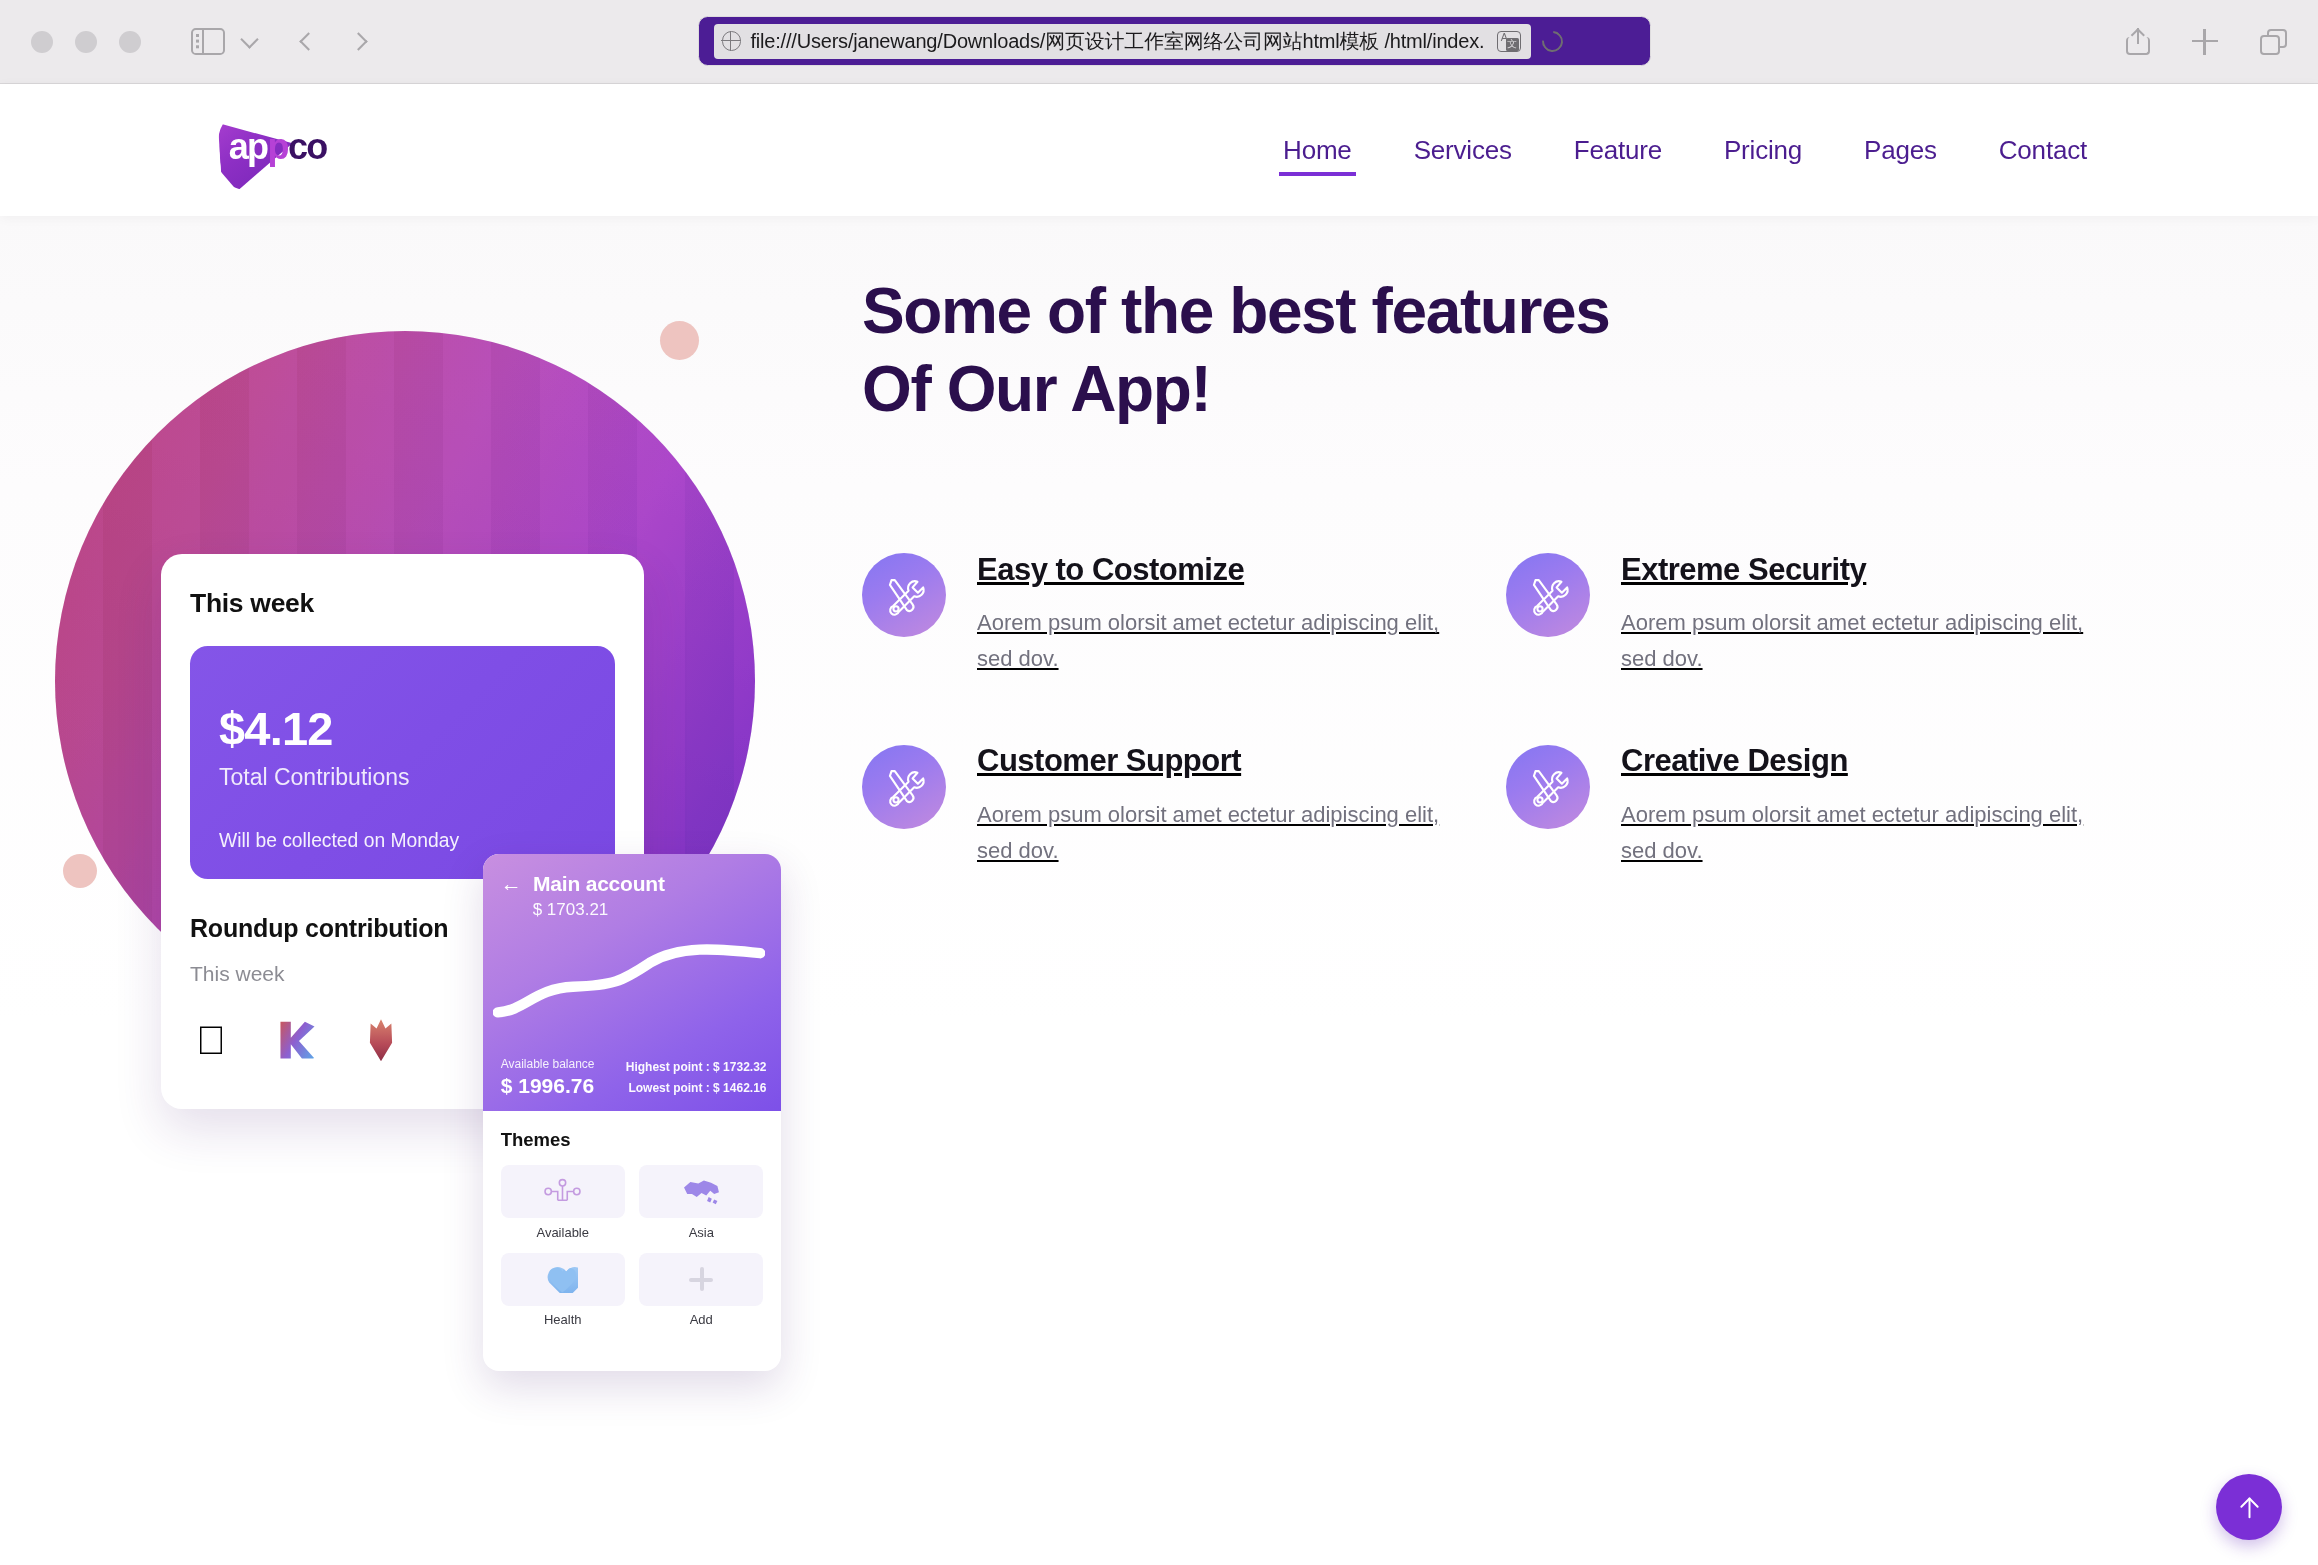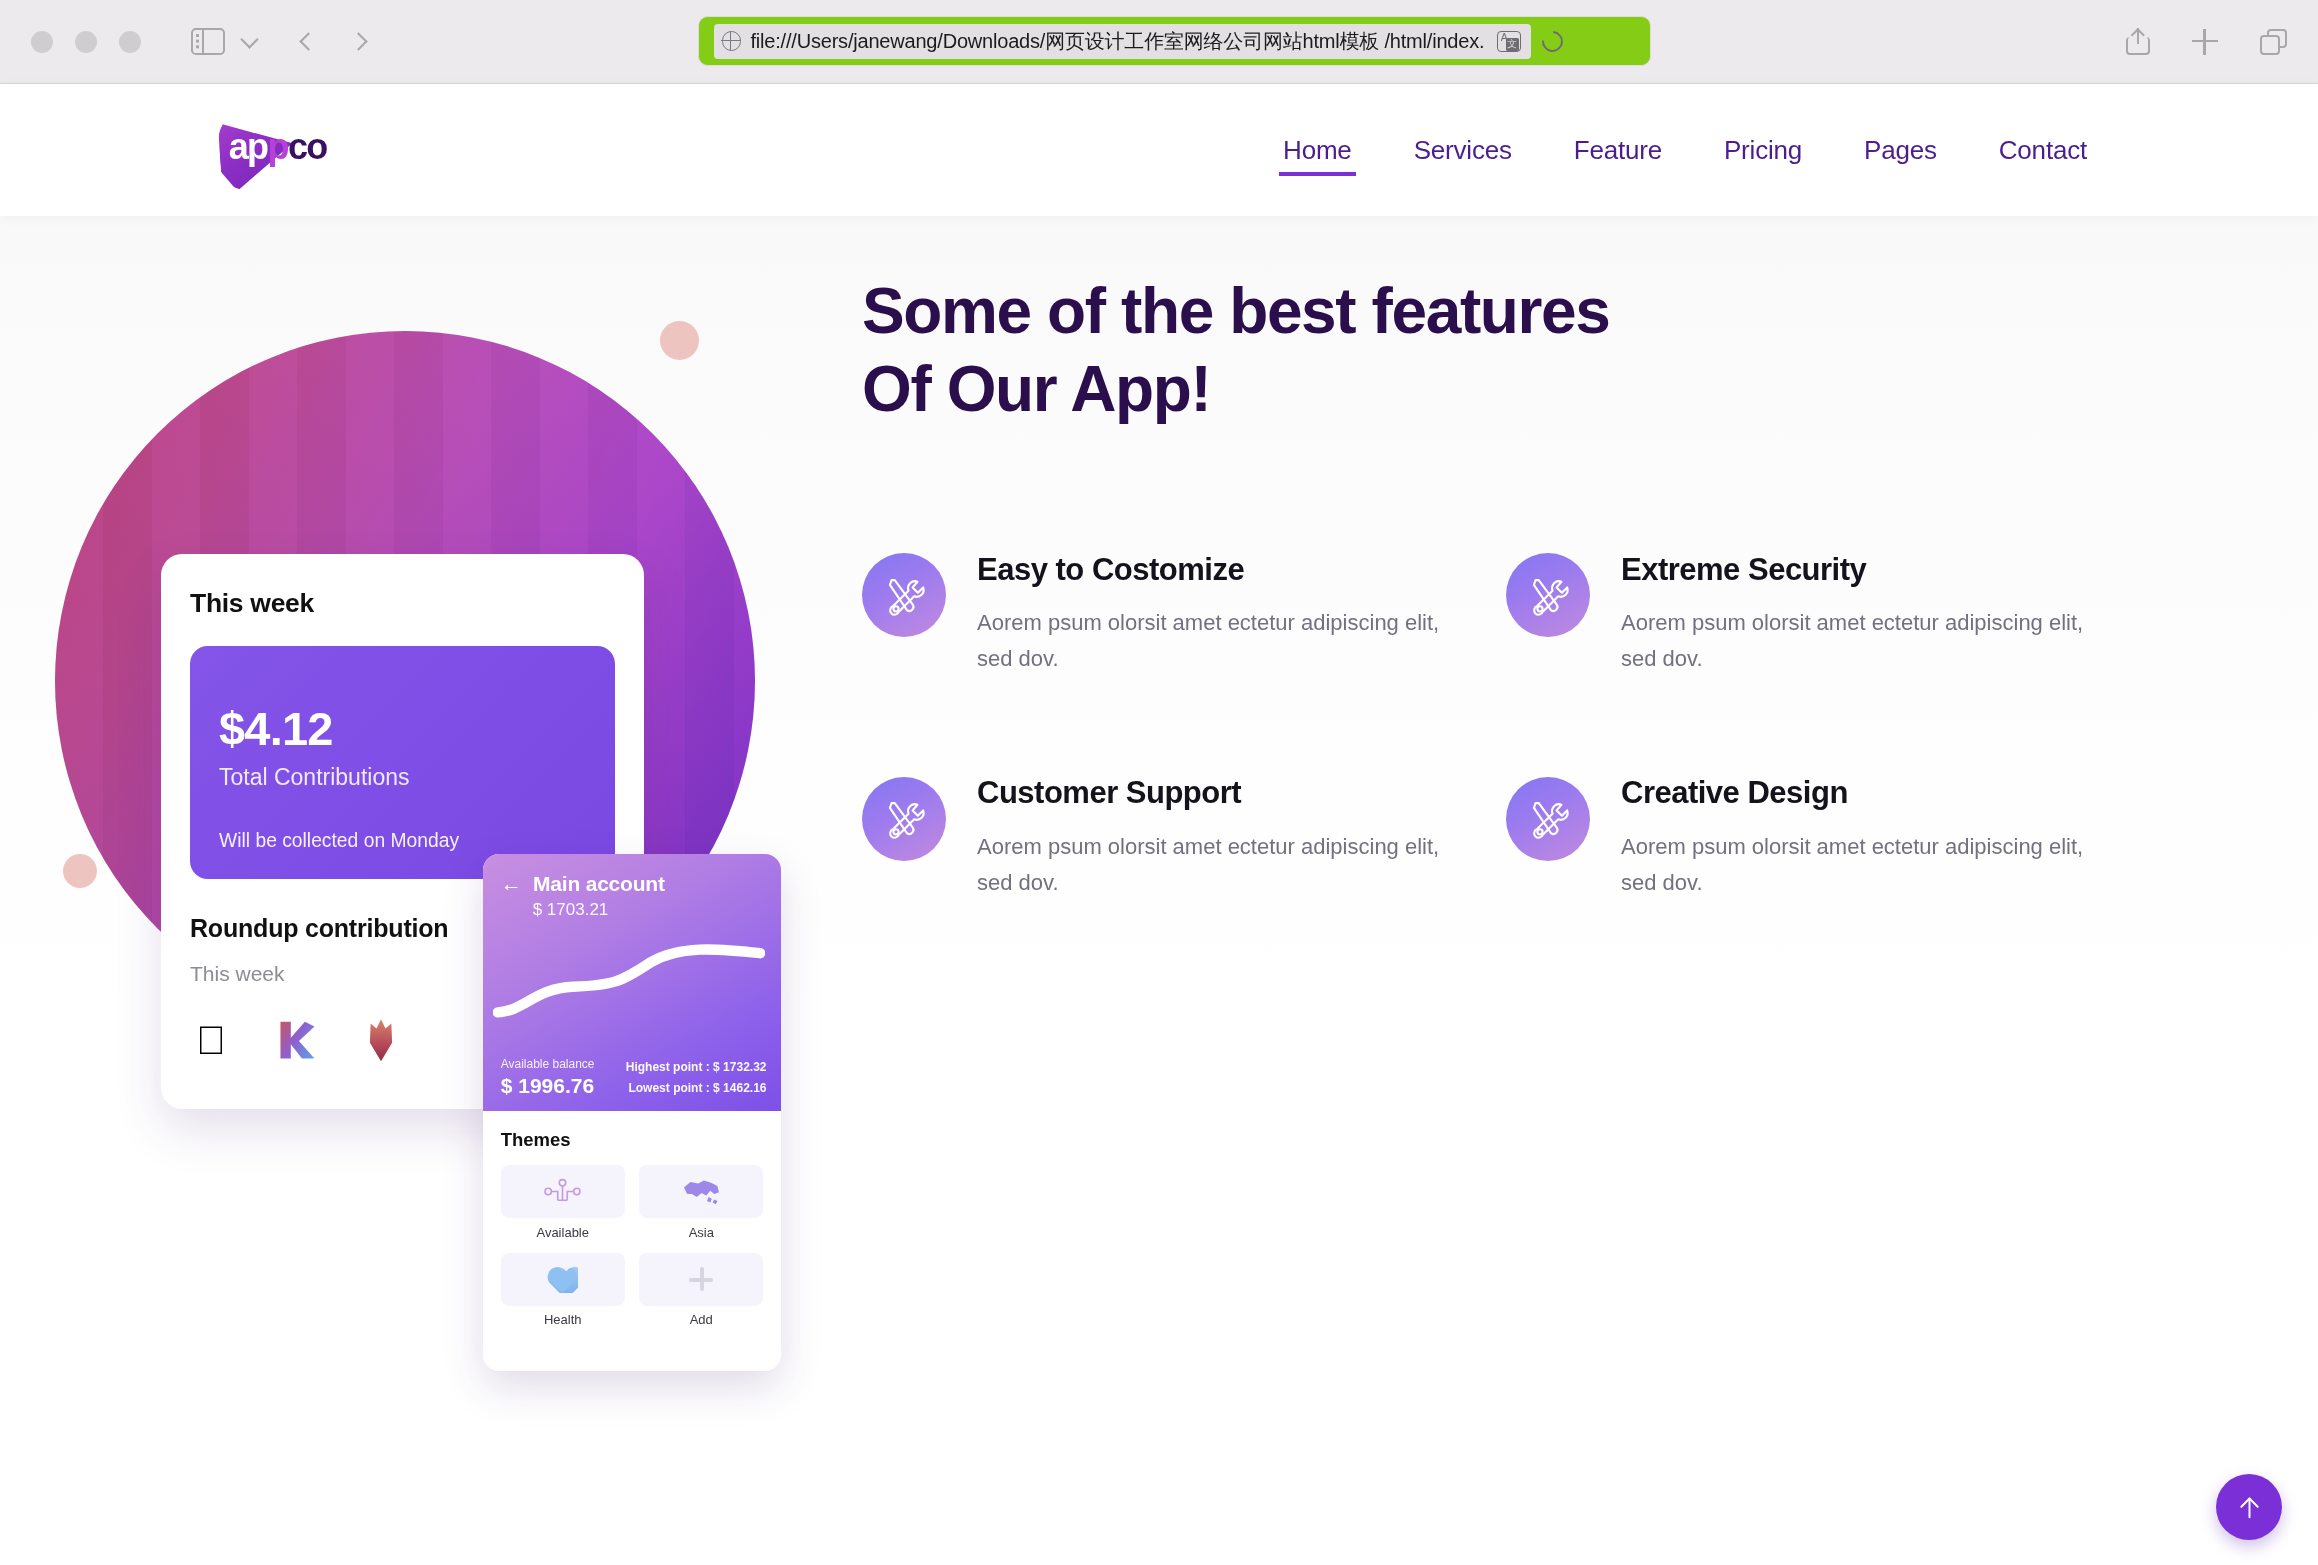--- a/index.html
+++ b/index.html
@@ -43,21 +43,21 @@
           border-bottom: 2.4px solid #a9a7aa; }
   .chev.down { transform: rotate(45deg); margin-top: -4.8px; }
   .chev.left { transform: rotate(135deg); border-width: 2.4px; margin-left: 4px; }
   .chev.right { transform: rotate(-45deg); margin-right: 4px; }
   .nav-back { margin-left: 42px; }
   .nav-fwd { margin-left: 37px; }
 
   .url-wrap {
     position: absolute; left: 698px; top: 16px;
     width: 953px; height: 50px;
-    background: #84cc16; border: 0.8px solid #dedcde;
+    background: #4c1d95; border: 0.8px solid #dedcde;
     border-radius: 9.7px;
     display: flex; align-items: center;
   }
   .url-inner {
     display: flex; align-items: center; gap: 9.7px;
     background: #e2e0e3; border-radius: 4px;
     height: 35px; margin-left: 14.5px; padding: 0 9.7px 0 8px;
     max-width: 877px;
   }
   .globe {
@@ -235,21 +235,21 @@
     background: linear-gradient(180deg,#9fc9f5 0%, #7fb4ee 100%);
     clip-path: path("M19 34 L2 17 A9.5 9.5 0 0 1 19 6 A9.5 9.5 0 0 1 36 17 Z"); }
   .ic-plus { width: 24px; height: 24px; position: relative; }
   .ic-plus::before { content:""; position:absolute; top:10.5px; left:0; width:24px; height:4px; background:#d7d5e0; border-radius:2.4px;}
   .ic-plus::after { content:""; position:absolute; left:10.5px; top:0; height:24px; width:4px; background:#d7d5e0; border-radius:2.4px;}
 
   
   .content { position: absolute; left: 862px; top: 56px; width: 1319px; }
   .headline { font-size: 64px; line-height: 1.22; font-weight: 700;
               color: #2b0f4d; letter-spacing: -1.4px; }
-  .features { margin-top: 122px; display: grid; grid-template-columns: 644px 644px; row-gap: 97px; }
+  .features { margin-top: 122px; display: grid; grid-template-columns: 644px 644px; row-gap: 65px; text-decoration: underline; }
   .feature { display: flex; gap: 31px; }
   .feat-icon { flex: none; width: 84px; height: 84px; border-radius: 50%;
     background: linear-gradient(150deg, #8476f2 0%, #9b7bef 40%, #c28ade 100%);
     display: flex; align-items: center; justify-content: center; margin-top: 3.2px; }
   .feat-body { padding-top: 1.6px; }
   .feat-title { font-size: 31px; font-weight: 600; color: #14121a; letter-spacing: -0.5px; }
   .feat-desc { margin-top: 17.7px; font-size: 22px; line-height: 1.62; color: #72717e; max-width: 499px; }
 
   .to-top {
     position: absolute; right: 37px; bottom: 26px;

